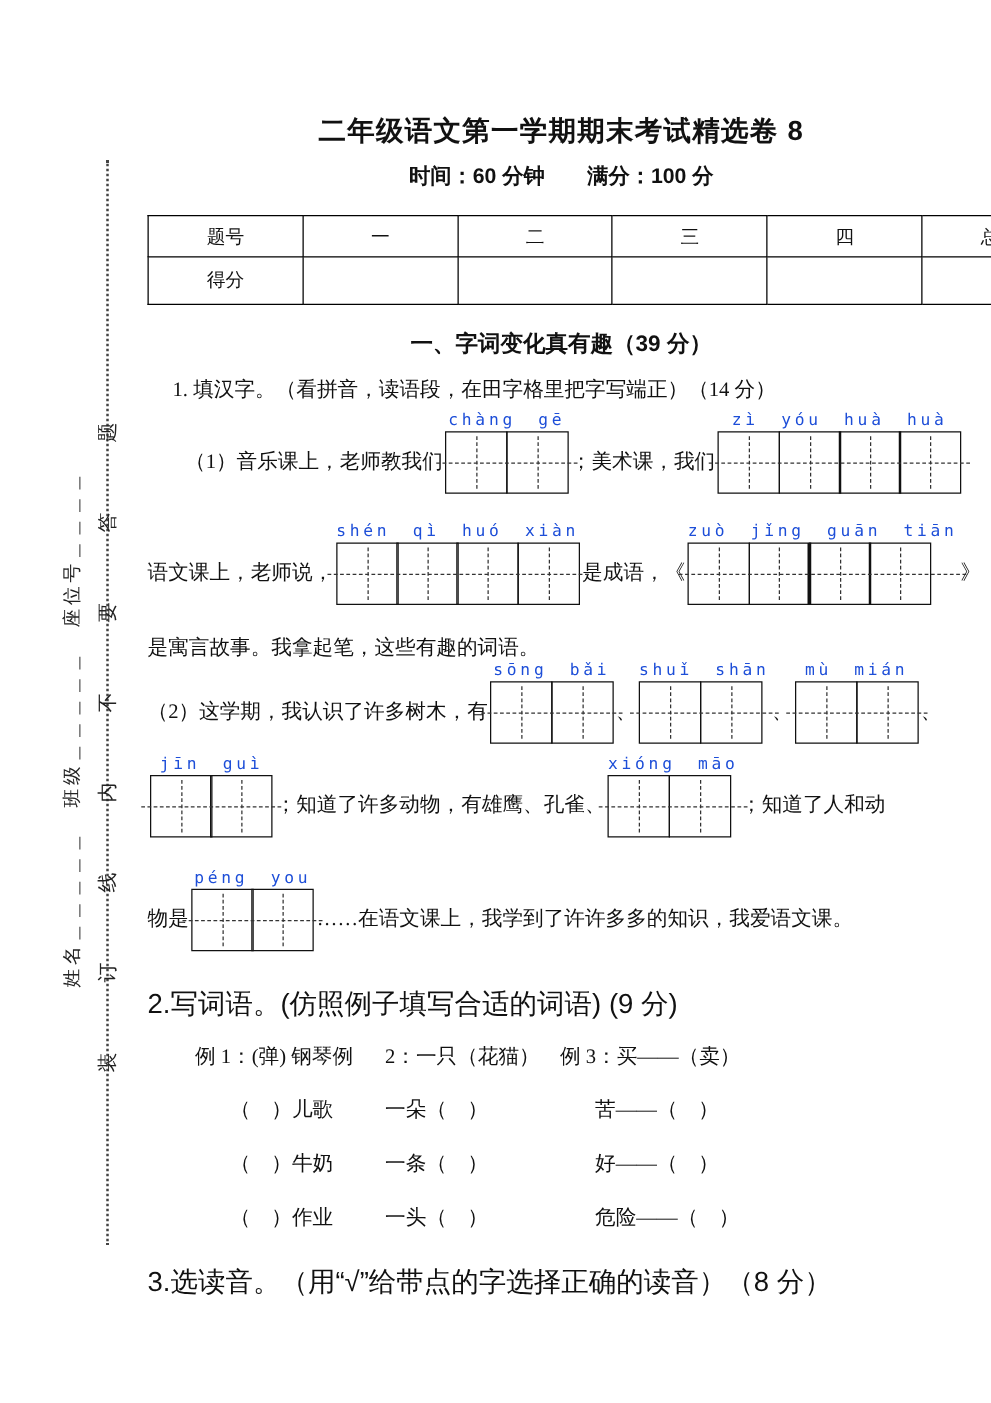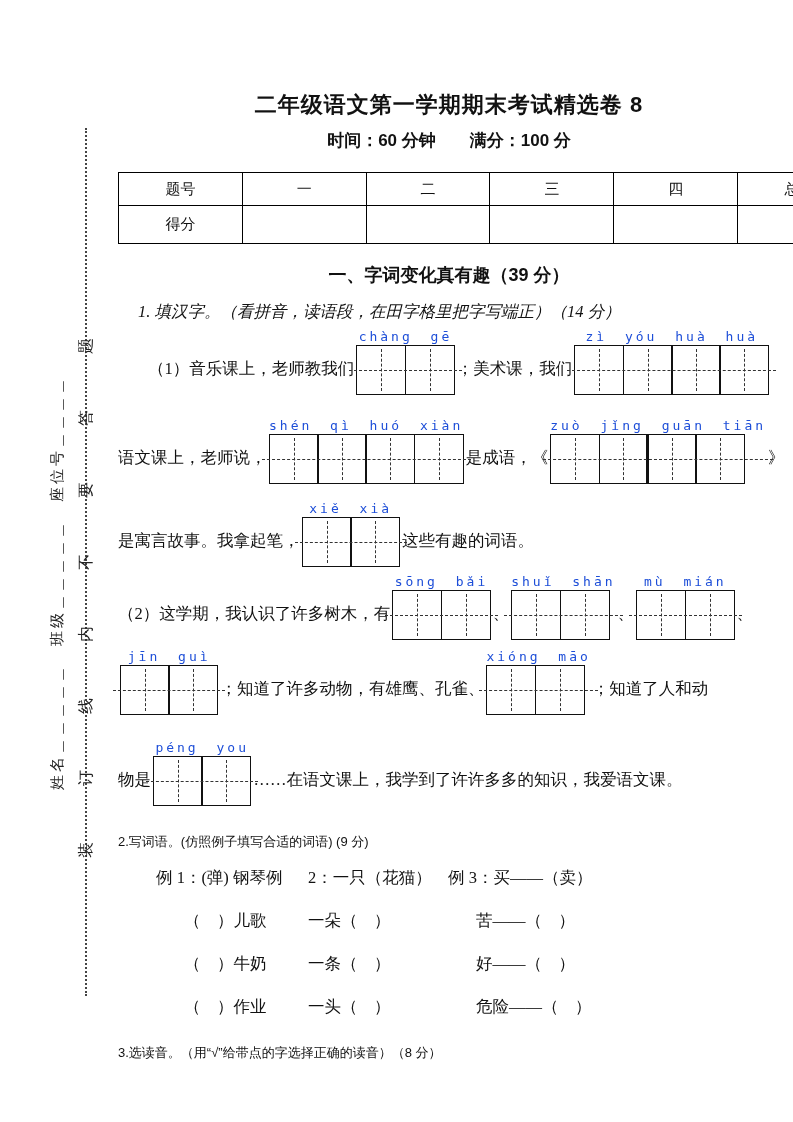--- a/index.html
+++ b/index.html
@@ -41,24 +41,24 @@
     font-family:"Liberation Sans","DejaVu Sans",sans-serif;font-size:15px;
   }
   table.score-table td{border:1.6px solid #000;text-align:center;padding:0;}
   table.score-table tr:first-child td{height:32px;}
   table.score-table tr:last-child td{height:37px;}
   .section-heading{
     margin-top:19px;text-align:center;
     font-family:"Liberation Sans","DejaVu Sans",sans-serif;
     font-weight:bold;font-size:18px;
   }
-  .q-label-serif{margin-top:14px;padding-left:20px;font-size:16.5px;font-style:italic;}
+  .q-label-serif{margin-top:14px;padding-left:20px;font-size:16.5px;}
   .q-label-sans{
     font-family:"Liberation Sans","DejaVu Sans",sans-serif;
-    font-size:13px;
+    font-size:22px;
   }
   
   .q1-line{display:flex;align-items:center;font-size:16.5px;white-space:nowrap;}
   .q1-line .t{white-space:nowrap;}
   .tz-group{
     display:inline-flex;flex-direction:column;align-items:stretch;
     transform:translateY(-7px);margin:0 2px;
   }
   .tz-pinyin{
     display:block;text-align:center;height:17px;line-height:17px;
@@ -174,27 +174,20 @@
           <span class="tz-cell split"></span>
           <span class="tz-cell"></span>
           <span class="tz-cell"></span>
         </span>
     </span>
     <span class="t">》</span>
   </div>
 
   <div class="q1-line ml3">
     <span class="t">是寓言故事。我拿起笔，</span>
-    <span class="tz-group">
-      <span class="tz-pinyin">xiě xià</span>
-      <span class="tz-row">
-          <span class="tz-cell"></span>
-          <span class="tz-cell"></span>
-        </span>
-    </span>
     <span class="t">这些有趣的词语。</span>
   </div>
 
   <div class="q1-line ml4">
     <span class="t">（2）这学期，我认识了许多树木，有</span>
     <span class="tz-group">
       <span class="tz-pinyin">sōng bǎi</span>
       <span class="tz-row">
           <span class="tz-cell"></span>
           <span class="tz-cell"></span>

